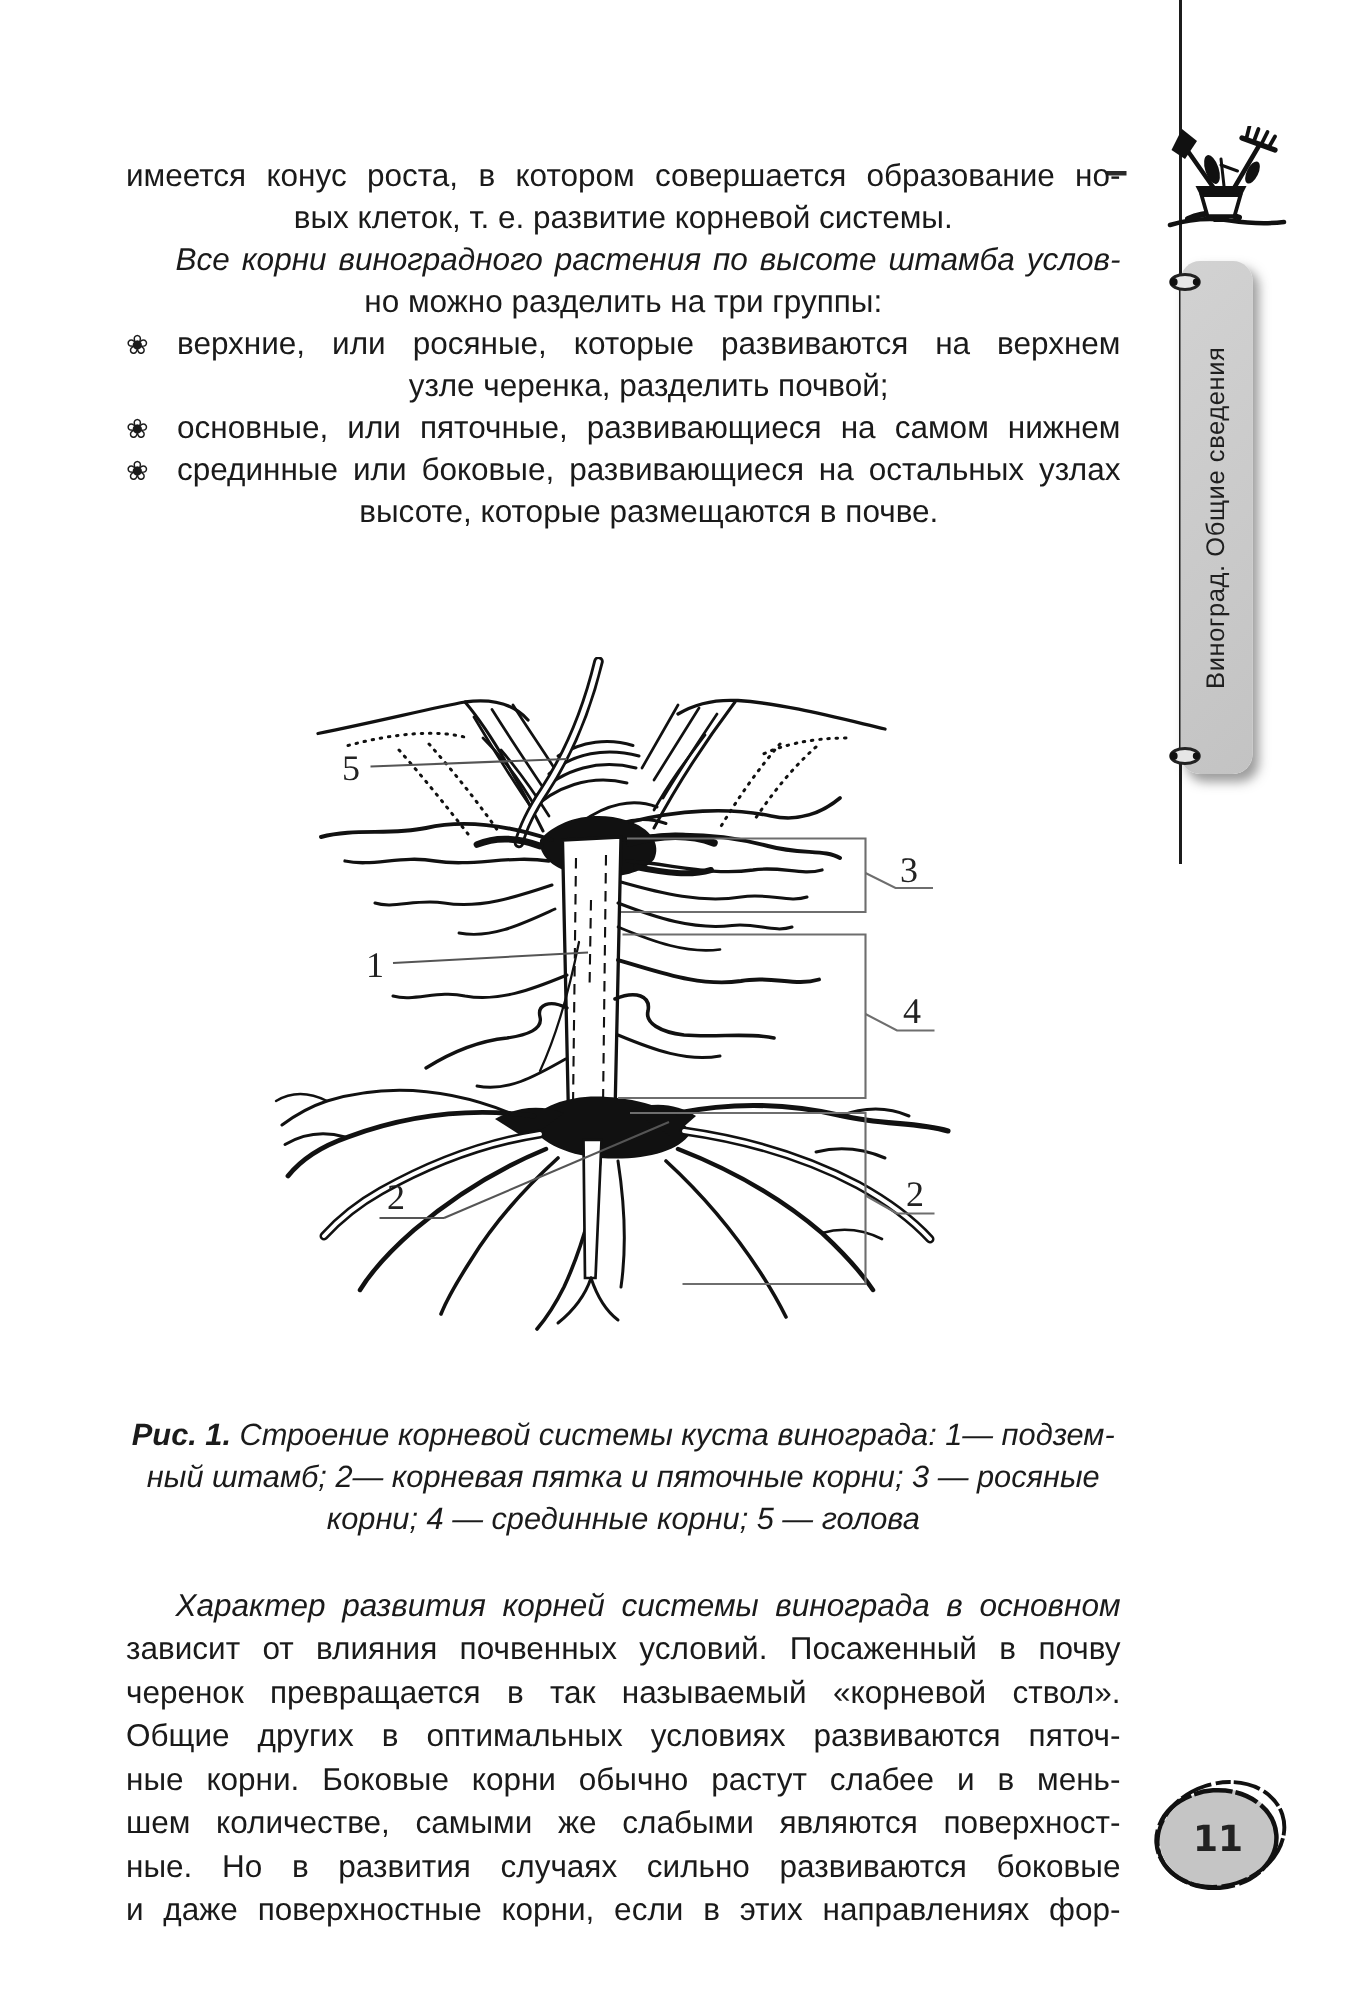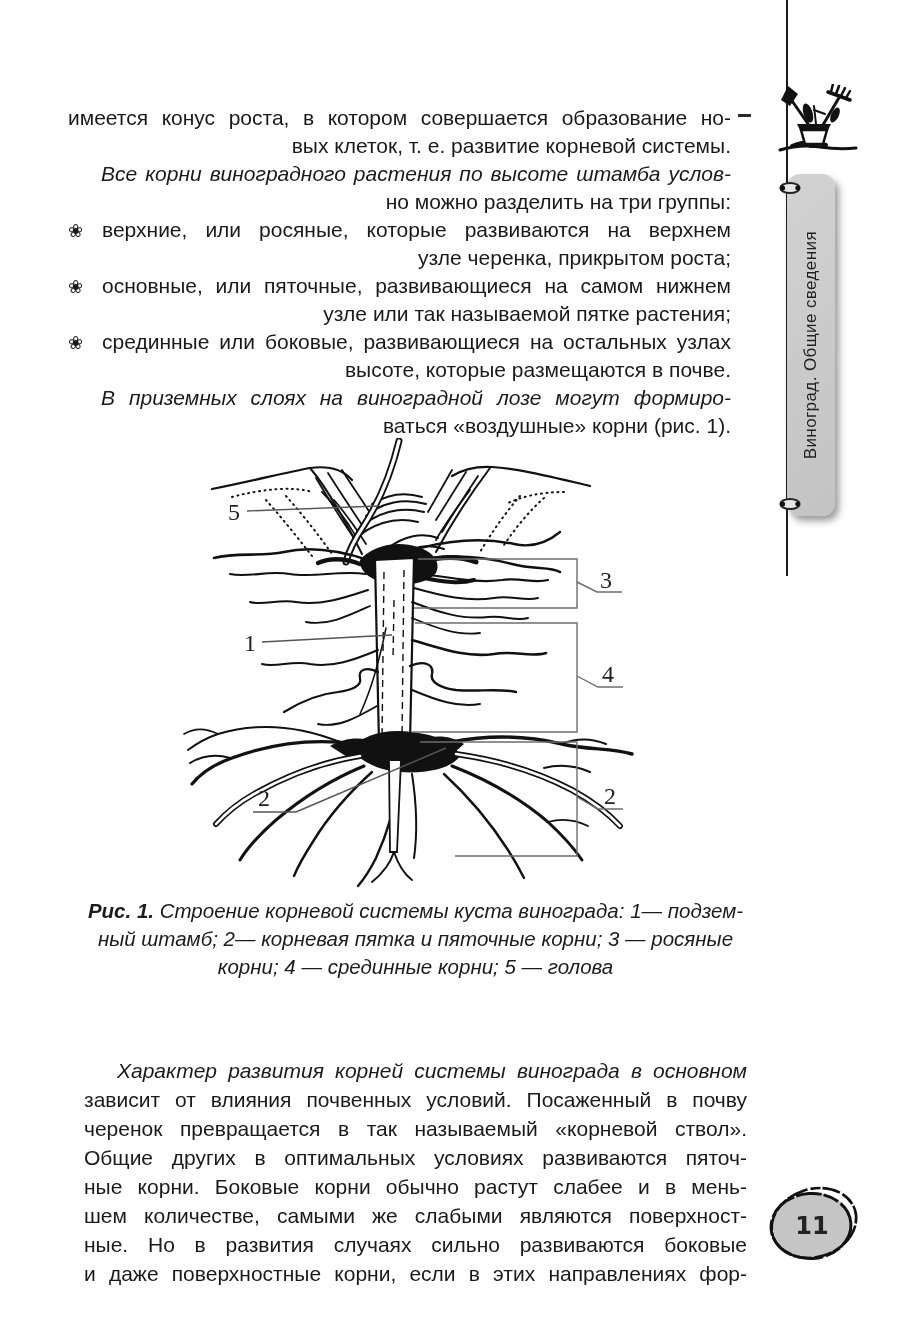--- a/index.html
+++ b/index.html
@@ -18,31 +18,31 @@
     display:flex;align-items:center;justify-content:center;
   }
   .chapter-tab .label{
     writing-mode:vertical-rl; transform:rotate(180deg);
     font-size:17px; letter-spacing:.4px; color:#1f1f1f; white-space:nowrap;
   }
   .rivet{position:absolute;left:777px;width:26px;height:16px;}
   .rivet.top{top:180px;} .rivet.bottom{top:496px;}
   .tools-icon{position:absolute;left:778px;top:84px;width:80px;height:72px;}
   
-  .text-top{position:absolute;left:68px;top:104px;width:663px;font-size:21px;line-height:28px;}
+  .text-top{position:absolute;left:84px;top:104px;width:663px;font-size:21px;line-height:28px;}
   .text-bottom{position:absolute;left:84px;top:1012px;width:663px;font-size:21px;line-height:29px;margin-top:44px;}
   .line{text-align:justify;text-align-last:justify;}
-  .line.end{text-align:right;text-align-last:auto;}
+  .line.end{text-align:center;text-align-last:auto;}
   .line.indent{padding-left:33px;font-style:italic;}
   .bullet-item{position:relative;padding-left:34px;}
   .bullet-item .glyph{position:absolute;left:0;top:1px;font-size:18px;
     font-family:"DejaVu Sans", sans-serif;}
   
   .figure{position:absolute;left:150px;top:438px;width:520px;height:452px;}
-  .caption{position:absolute;left:84px;top:897px;width:663px;
+  .caption{position:absolute;left:84px;top:943px;width:663px;
     font-size:20.5px;line-height:28px;font-style:italic;text-align:center;color:#1b1b1b;}
   .cap-bold{font-weight:bold;}
   
   .badge{position:absolute;left:765px;top:1183px;width:95px;height:90px;}
   .badge text{font-family:"DejaVu Sans", sans-serif;font-weight:bold;}
 </style>
 </head>
 <body>
 
 <div class="page">
@@ -91,35 +91,30 @@
       <div class="line">имеется конус роста, в котором совершается образование но-</div>
       <div class="line end">вых клеток, т. е. развитие корневой системы.</div>
     </div>
     <div>
       <div class="line indent">Все корни виноградного растения по высоте штамба услов-</div>
       <div class="line end">но можно разделить на три группы:</div>
     </div>
     <div class="bullet-item">
       <span class="glyph">❀</span>
       <div class="line">верхние, или росяные, которые развиваются на верхнем</div>
-      <div class="line end">узле черенка, прикрытом роста;</div>
+      <div class="line end">узле черенка, разделить почвой;</div>
     </div>
     <div class="bullet-item">
       <span class="glyph">❀</span>
       <div class="line">основные, или пяточные, развивающиеся на самом нижнем</div>
-      <div class="line end">узле или так называемой пятке растения;</div>
     </div>
     <div class="bullet-item">
       <span class="glyph">❀</span>
       <div class="line">срединные или боковые, развивающиеся на остальных узлах</div>
       <div class="line end">высоте, которые размещаются в почве.</div>
-    </div>
-    <div>
-      <div class="line indent">В приземных слоях на виноградной лозе могут формиро-</div>
-      <div class="line end">ваться «воздушные» корни (рис. 1).</div>
     </div>
   </div>
 
   <svg class="figure" viewBox="150 438 520 452">
     <g stroke="#111" fill="none" stroke-linecap="round" stroke-linejoin="round">
       <path d="M212,489 C252,481 288,472 310,468 C332,465 344,471 352,480" stroke-width="2.2"></path>
       <path d="M310,468 C328,489 346,522 362,554" stroke-width="2"></path>
       <path d="M590,486 C556,478 522,469 492,467 C474,466 462,470 452,476" stroke-width="2.2"></path>
       <path d="M490,468 C472,492 452,522 436,552" stroke-width="2"></path>
       <g stroke-width="2" stroke-dasharray="1 4.5">

